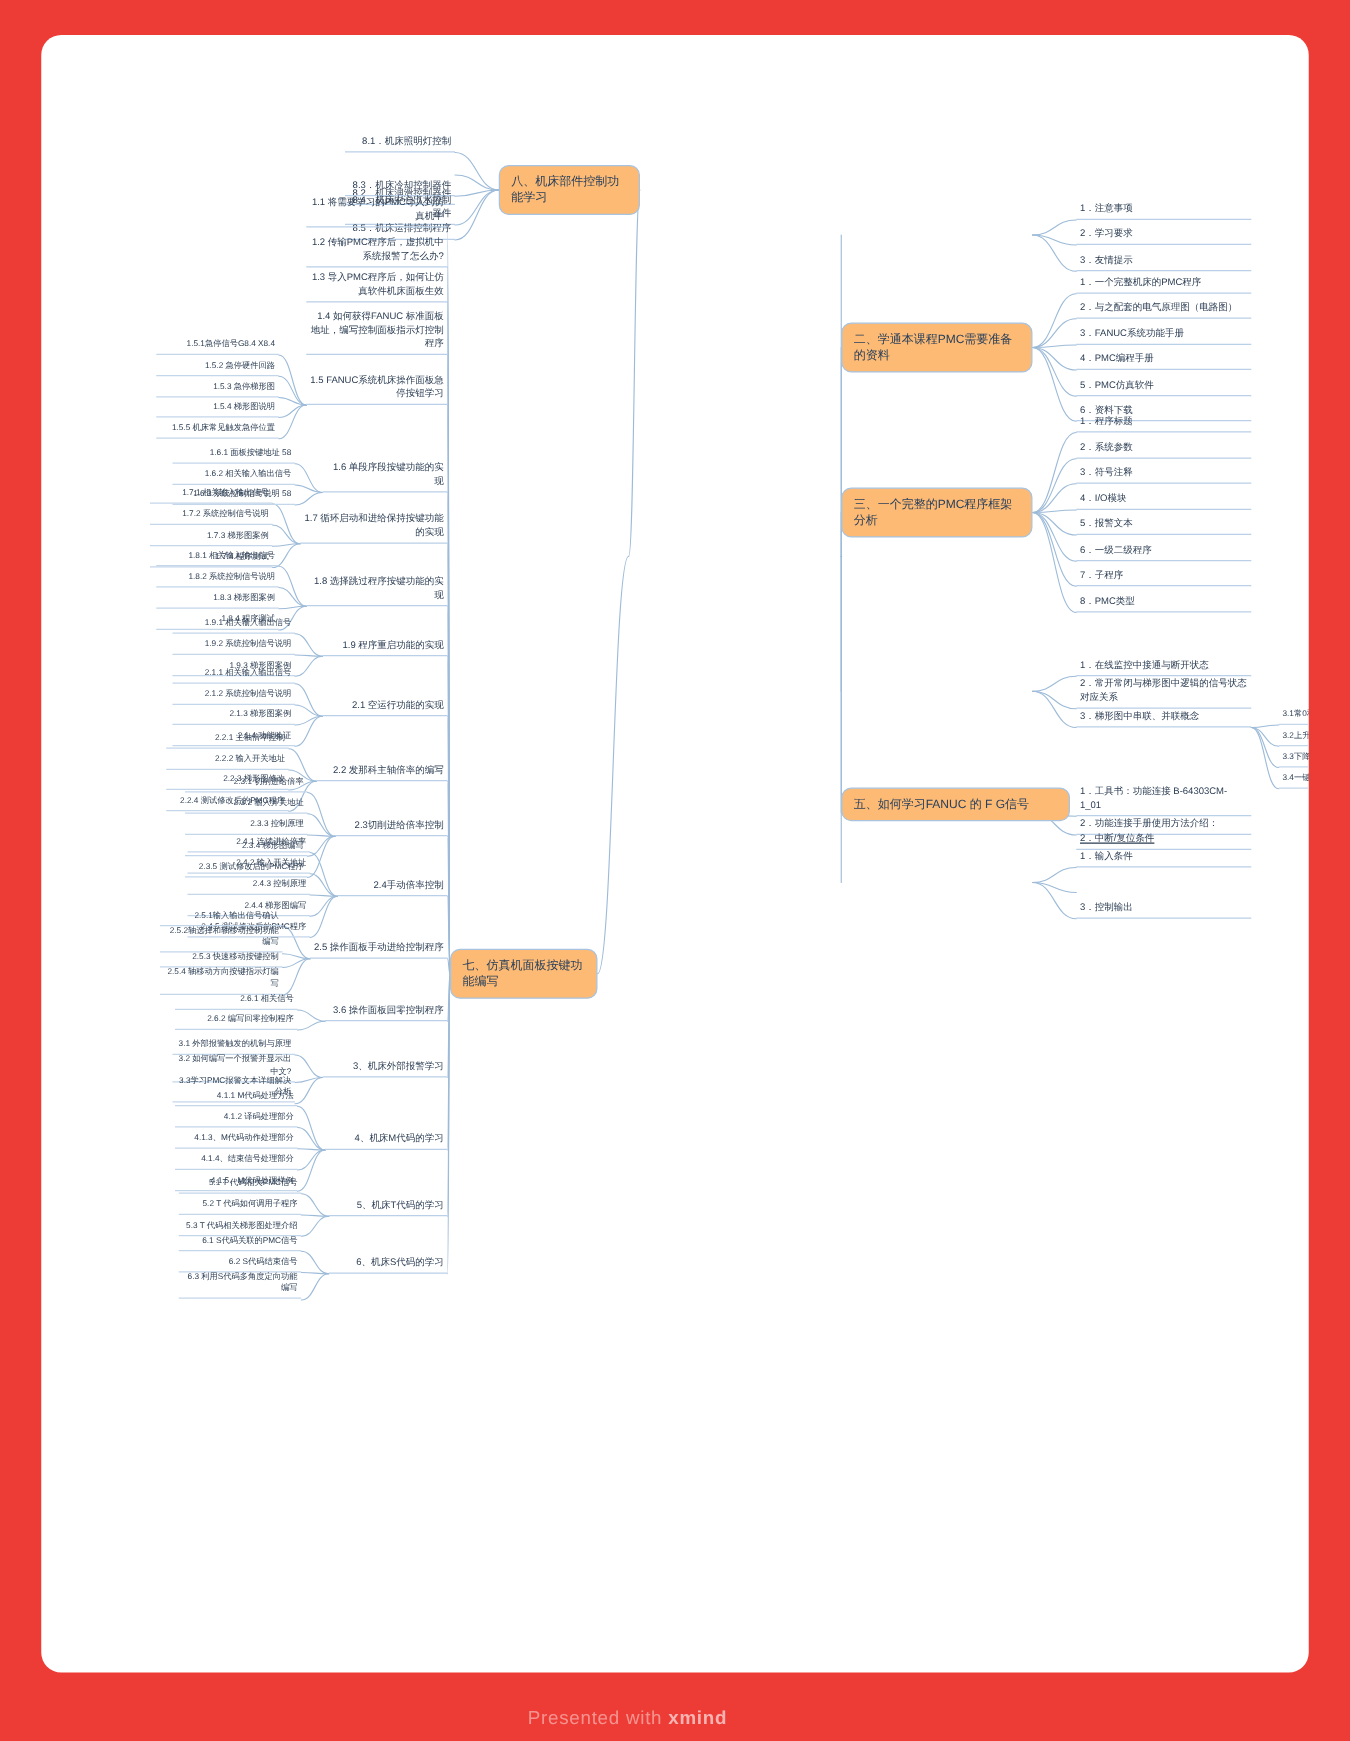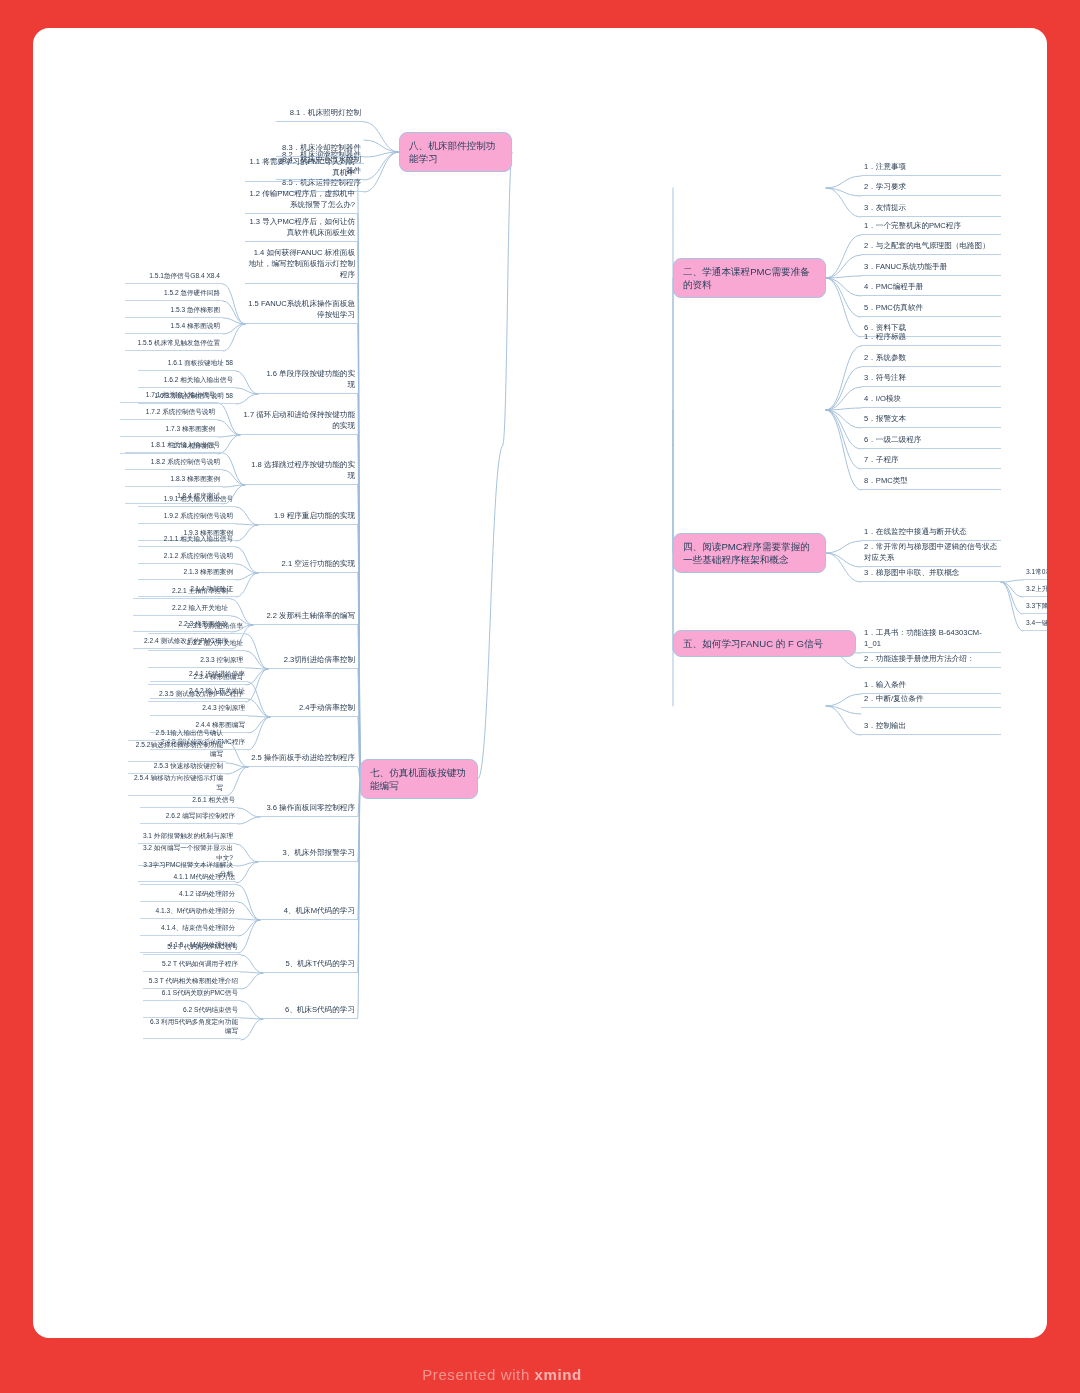--- a/index.html
+++ b/index.html
@@ -26,21 +26,21 @@
 
   
   .node{position:absolute;box-sizing:border-box;}
 
   .root{
     background:#dce9f7;border:1.6px solid #8ab2dd;border-radius:9px;
     color:#1f3c63;font-weight:bold;font-size:13.5px;line-height:17px;
     text-align:center;padding:9px 8px;letter-spacing:.2px;
   }
   .lv1{
-    background:#f9a8d4;border:1.2px solid #a7c3e0;border-radius:8px;
+    background:#fdba74;border:1.2px solid #a7c3e0;border-radius:8px;
     color:#28405c;font-size:9.6px;line-height:13px;padding:6px 9px;
   }
   .lv2{
     color:#2a3c52;font-size:7.6px;line-height:11px;
     padding:1px 3px 3px 3px;
     border-bottom:1.6px solid #b9d0e8;
   }
   .lv3{
     color:#2a3c52;font-size:6.6px;line-height:9.5px;
     padding:1px 3px 2.5px 3px;
@@ -178,41 +178,41 @@
     <div class="node lv2 r" style="left: 828px; top: 131.5px; width: 140px;">1．注意事项</div>
     <div class="node lv2 r" style="left: 828px; top: 152px; width: 140px;">2．学习要求</div>
     <div class="node lv2 r" style="left: 828px; top: 172.5px; width: 140px;">3．友情提示</div>
     <div class="node lv1" style="left: 640px; top: 230px; width: 153px;">二、学通本课程PMC需要准备的资料</div>
     <div class="node lv2 r" style="left: 828px; top: 190.75px; width: 140px;">1．一个完整机床的PMC程序</div>
     <div class="node lv2 r" style="left: 828px; top: 211.25px; width: 140px;">2．与之配套的电气原理图（电路图）</div>
     <div class="node lv2 r" style="left: 828px; top: 231.75px; width: 140px;">3．FANUC系统功能手册</div>
     <div class="node lv2 r" style="left: 828px; top: 252.25px; width: 140px;">4．PMC编程手册</div>
     <div class="node lv2 r" style="left: 828px; top: 272.75px; width: 140px;">5．PMC仿真软件</div>
     <div class="node lv2 r" style="left: 828px; top: 293.25px; width: 140px;">6．资料下载</div>
+    <div class="node lv1" style="left: 640px; top: 362px; width: 153px;">三、一个完整的PMC程序框架分析</div>
     <div class="node lv2 r" style="left: 828px; top: 302.25px; width: 140px;">1．程序标题</div>
     <div class="node lv2 r" style="left: 828px; top: 322.75px; width: 140px;">2．系统参数</div>
     <div class="node lv2 r" style="left: 828px; top: 343.25px; width: 140px;">3．符号注释</div>
     <div class="node lv2 r" style="left: 828px; top: 363.75px; width: 140px;">4．I/O模块</div>
     <div class="node lv2 r" style="left: 828px; top: 384.25px; width: 140px;">5．报警文本</div>
     <div class="node lv2 r" style="left: 828px; top: 404.75px; width: 140px;">6．一级二级程序</div>
     <div class="node lv2 r" style="left: 828px; top: 425.25px; width: 140px;">7．子程序</div>
     <div class="node lv2 r" style="left: 828px; top: 445.75px; width: 140px;">8．PMC类型</div>
-    <div class="node lv1" style="left: 640px; top: 505px; width: 153px;">四、阅读PMC程序需要掌握的一些基础程序框架和概念</div>
     <div class="node lv2 r" style="left: 828px; top: 496.5px; width: 140px;">1．在线监控中接通与断开状态</div>
     <div class="node lv2 r" style="left: 828px; top: 511.5px; width: 140px;">2．常开常闭与梯形图中逻辑的信号状态对应关系</div>
     <div class="node lv2 r" style="left: 828px; top: 537.5px; width: 140px;">3．梯形图中串联、并联概念</div>
     <div class="node lv3 r" style="left: 990px; top: 538px; width: 105px;">3.1常0和常1逻辑</div>
     <div class="node lv3 r" style="left: 990px; top: 555px; width: 105px;">3.2上升沿逻辑</div>
     <div class="node lv3 r" style="left: 990px; top: 572px; width: 105px;">3.3下降沿逻辑</div>
     <div class="node lv3 r" style="left: 990px; top: 589px; width: 105px;">3.4一键启停逻辑</div>
     <div class="node lv1" style="left: 640px; top: 602px; width: 183px;">五、如何学习FANUC 的 F G信号</div>
     <div class="node lv2 r" style="left: 828px; top: 598.25px; width: 140px;">1．工具书：功能连接 B-64303CM-1_01</div>
     <div class="node lv2 r" style="left: 828px; top: 624.25px; width: 140px;">2．功能连接手册使用方法介绍：</div>
     <div class="node lv2 r" style="left: 828px; top: 649.5px; width: 140px;">1．输入条件</div>
-    <div class="node lv2 r" style="left: 828px; top: 664px; width: 140px;">2．中断/复位条件</div>
+    <div class="node lv2 r" style="left: 828px; top: 636px; width: 140px; text-decoration: underline;">2．中断/复位条件</div>
     <div class="node lv2 r" style="left: 828px; top: 690.5px; width: 140px;">3．控制输出</div>
     <div class="node lv1" style="left: 366px; top: 104px; width: 113px;">八、机床部件控制功能学习</div>
     <div class="node lv2 l" style="left: 243px; top: 78px; width: 88px;">8.1．机床照明灯控制</div>
     <div class="node lv2 l" style="left: 243px; top: 95.5px; width: 88px; margin-top: 24px;">8.2．机床润滑控制器件</div>
     <div class="node lv2 l" style="left: 243px; top: 113px; width: 88px;">8.3．机床冷却控制器件</div>
     <div class="node lv2 l" style="left: 243px; top: 125px; width: 88px;">8.4．机床中心出水控制器件</div>
     <div class="node lv2 l" style="left: 243px; top: 148px; width: 88px;">8.5．机床运排控制程序</div>
     <div class="node lv1" style="left: 327px; top: 731px; width: 118px;">七、仿真机面板按键功能编写</div>
     <div class="node lv2 l" style="left: 212px; top: 126.5px; width: 113px;">1.1 将需要学习的PMC导入到仿真机中</div>
     <div class="node lv2 l" style="left: 212px; top: 158.5px; width: 113px;">1.2 传输PMC程序后，虚拟机中系统报警了怎么办?</div>

